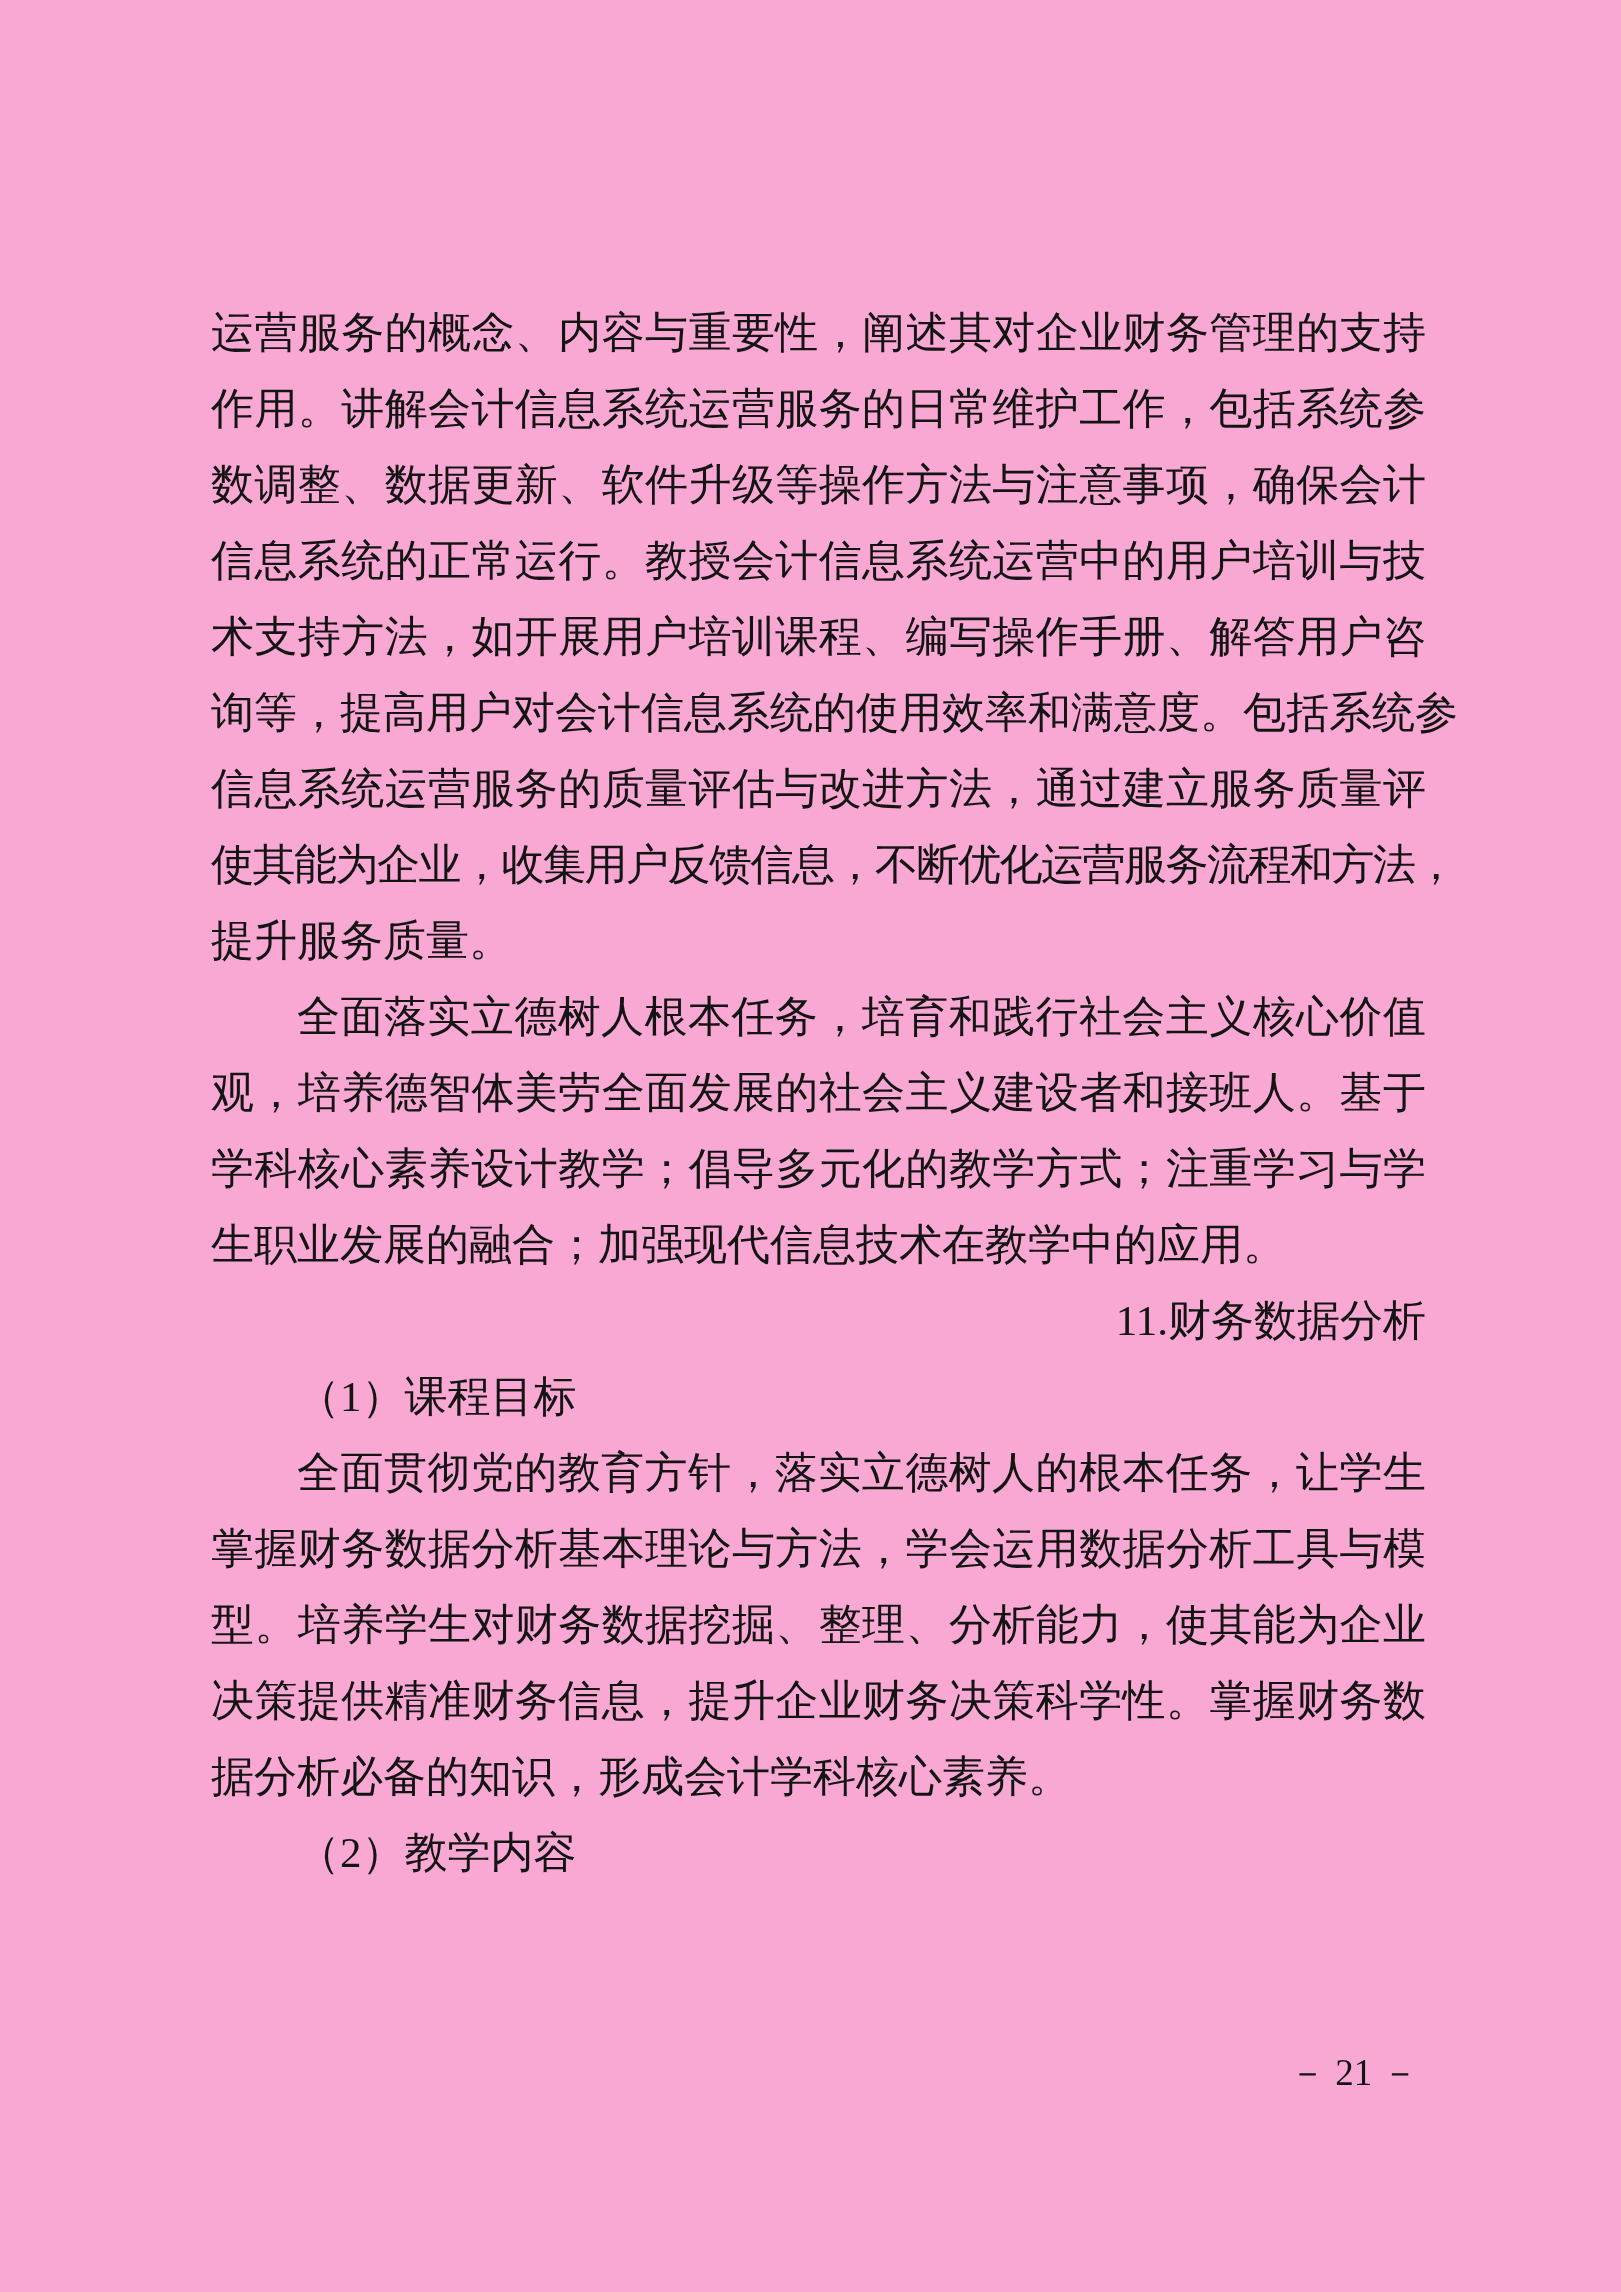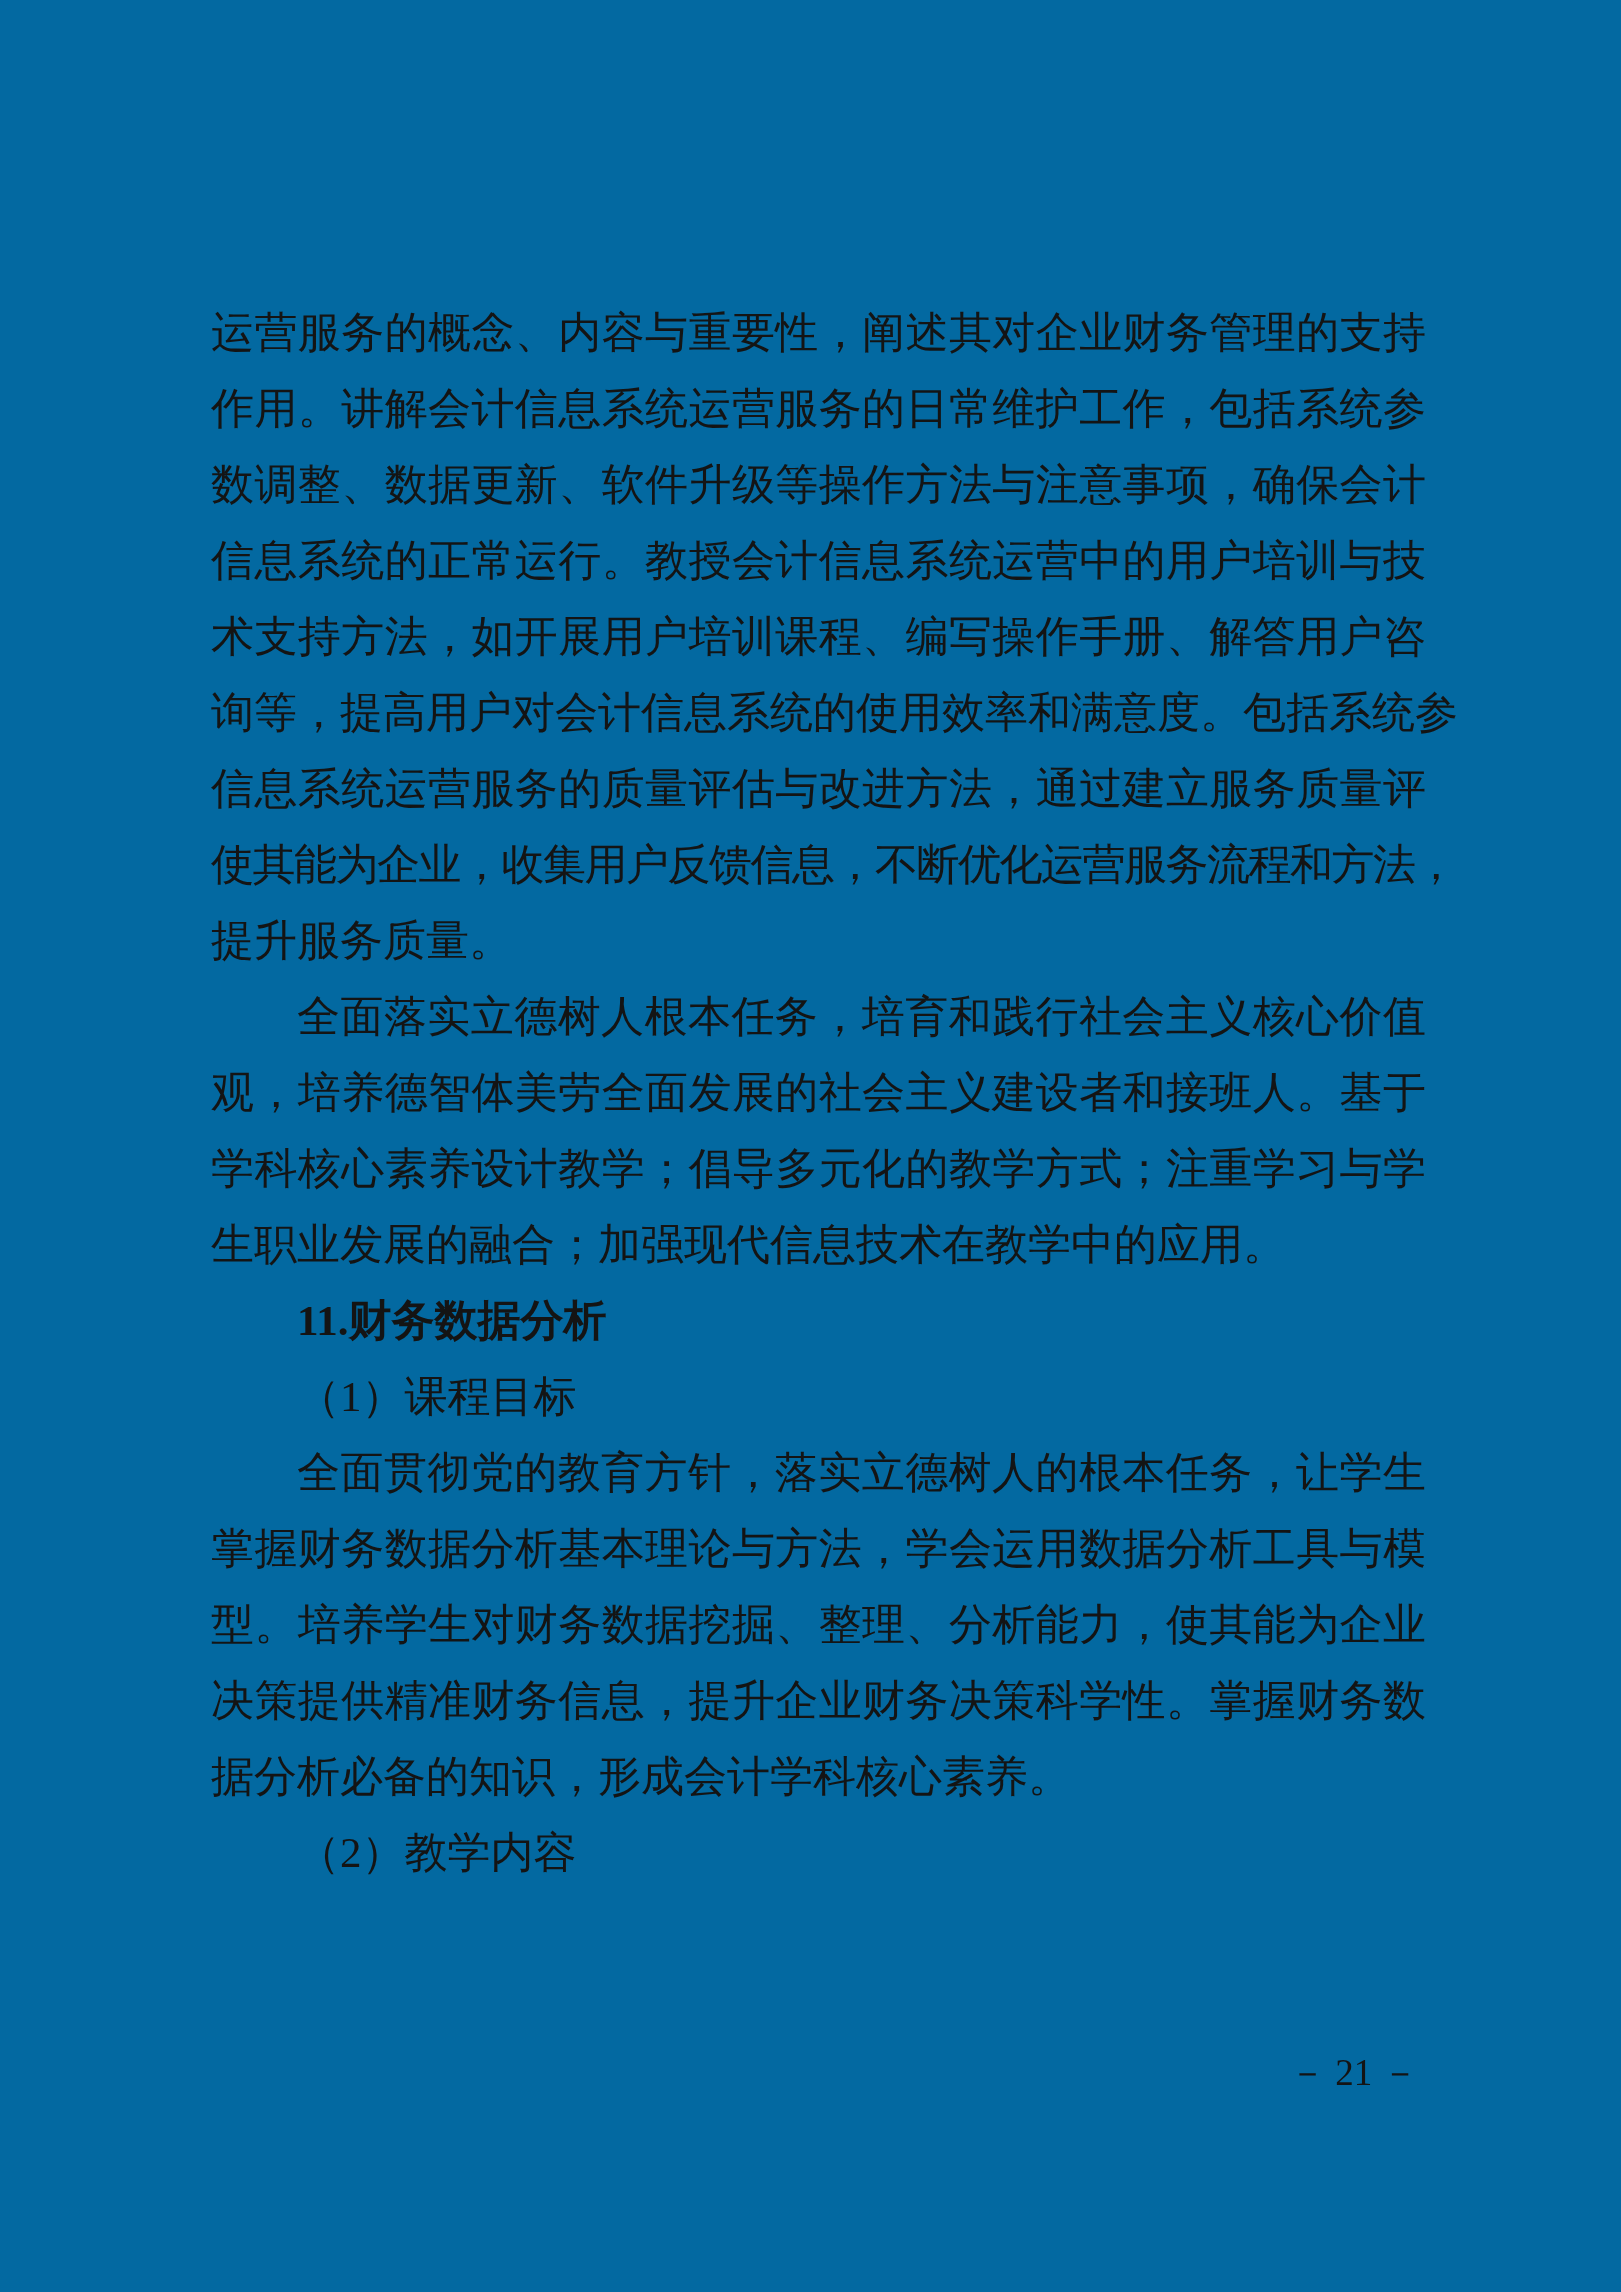--- a/index.html
+++ b/index.html
@@ -11,21 +11,21 @@
     width: 1621px;
     height: 2293px;
     position: relative;
     font-family: "Liberation Serif", "DejaVu Serif", serif;
     color: #141414;
     overflow: hidden;
   }
   .page {
     position: absolute;
     inset: 0;
-    background: #0369a1;
+    background: #f9a8d4;
   }
   .text-block {
     position: absolute;
     left: 211px;
     top: 295px;
     width: 1215px;
   }
   .line {
     height: 76px;
     line-height: 76px;
@@ -34,21 +34,22 @@
     letter-spacing: 0;
   }
   .line.justify {
     text-align: justify;
     text-align-last: justify;
   }
   .line.indent {
     text-indent: 86px;
   }
   .line.bold {
-    font-weight: bold;
+    font-weight: normal;
+    text-align: right;
   }
   .line.tight {
     letter-spacing: -1.5px;
   }
   .page-number {
     position: absolute;
     left: 1289px;
     top: 2049px;
     font-size: 37px;
     line-height: 47px;

